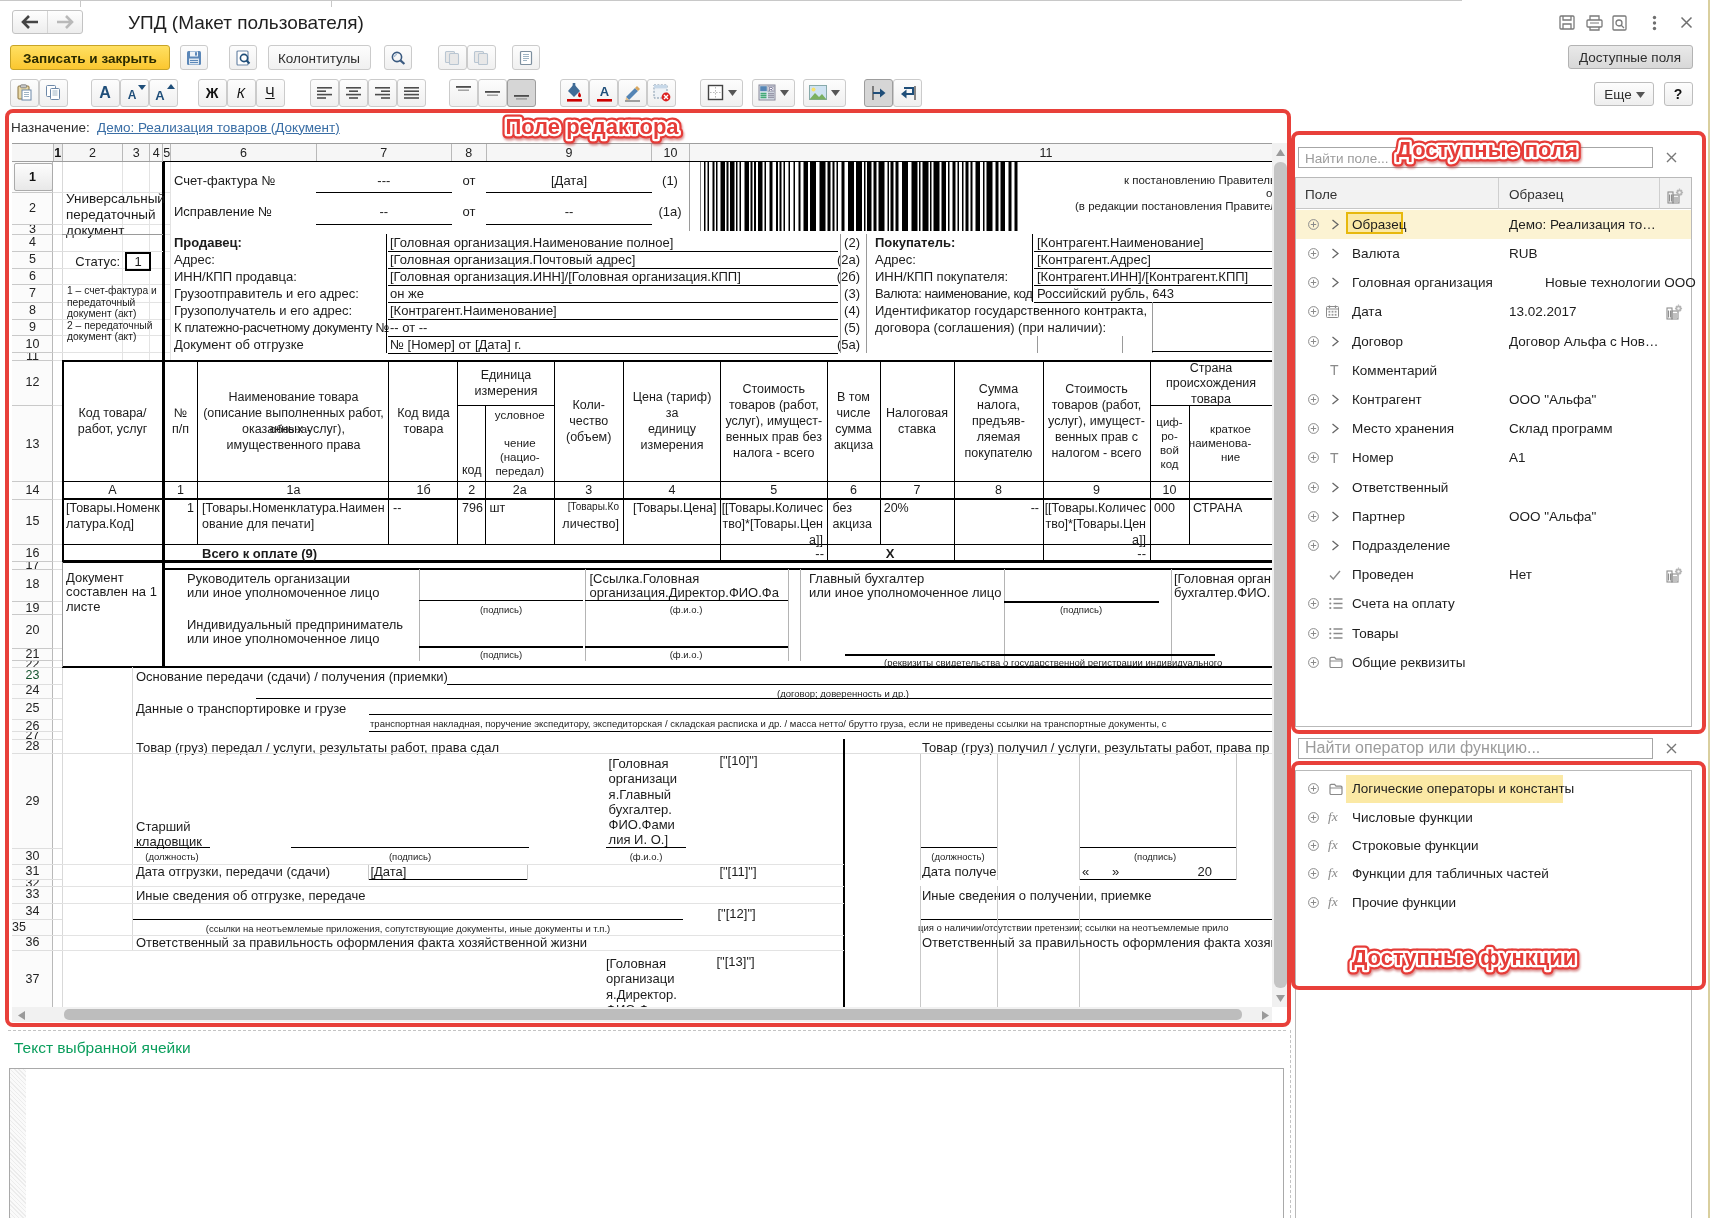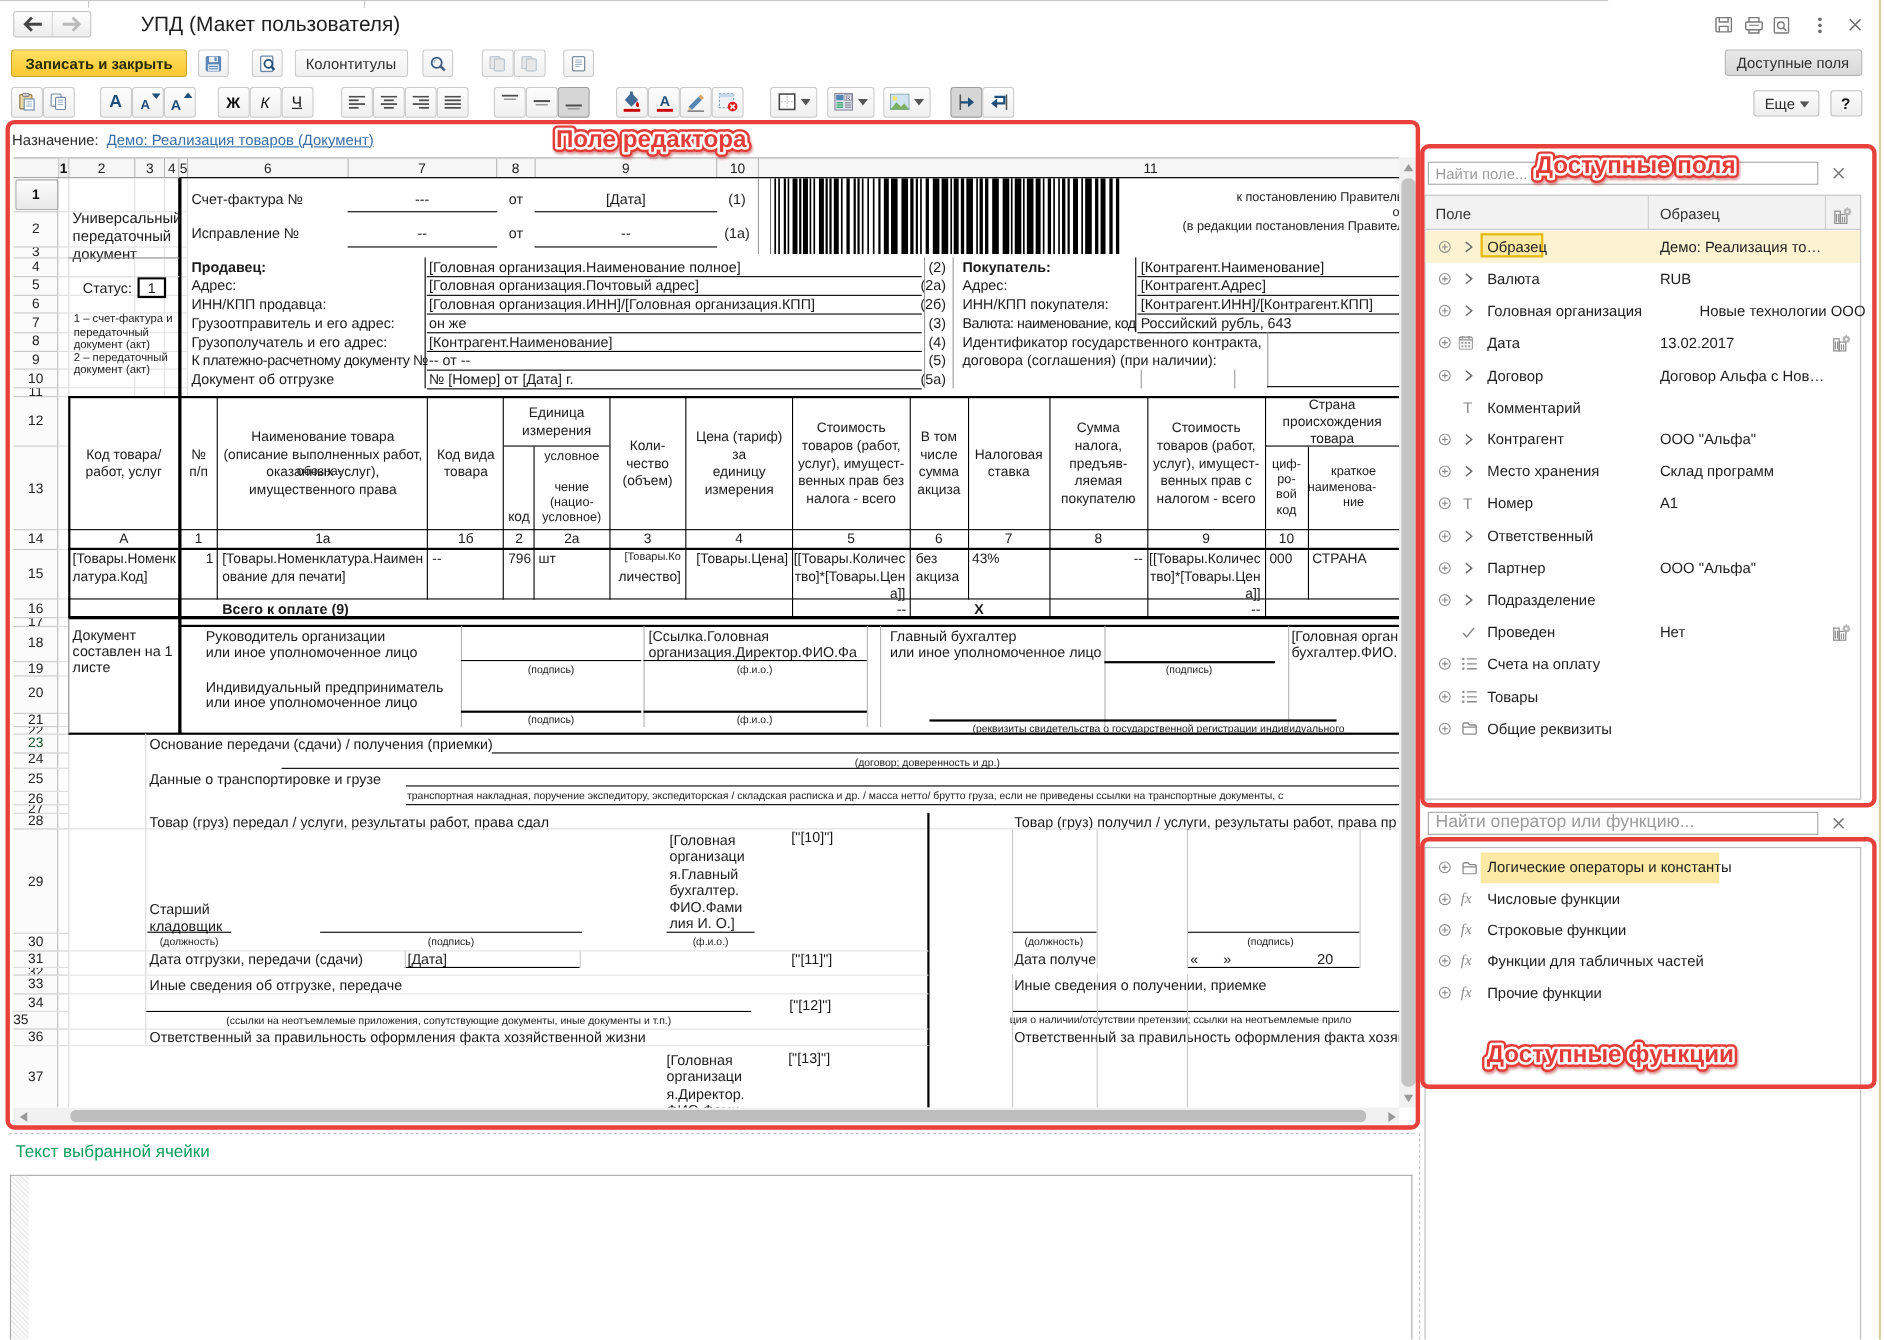--- a/index.html
+++ b/index.html
@@ -586,21 +586,21 @@
     <div class="t " style="font-size:12.5px;top:296.2px;left:31.5px;width:500px;text-align:center;">имущественного права</div>
     <div class="t " style="font-size:12.5px;top:264.2px;left:161.5px;width:500px;text-align:center;">Код вида</div>
     <div class="t " style="font-size:12.5px;top:280.2px;left:161.5px;width:500px;text-align:center;">товара</div>
     <div class="t " style="font-size:12.5px;top:226.2px;left:244px;width:500px;text-align:center;">Единица</div>
     <div class="t " style="font-size:12.5px;top:242.2px;left:244px;width:500px;text-align:center;">измерения</div>
     <div class="t " style="font-size:12.5px;top:320.9px;left:209.8px;width:500px;text-align:center;">код</div>
     <div class="t " style="font-size:11.5px;top:267.4px;left:257.8px;width:500px;text-align:center;">условное</div>
     <div class="t " style="font-size:11.5px;top:281.2px;left:257.8px;width:500px;text-align:left;">обозна-</div>
     <div class="t " style="font-size:11.5px;top:295px;left:257.8px;width:500px;text-align:center;">чение</div>
     <div class="t " style="font-size:11.5px;top:308.8px;left:257.8px;width:500px;text-align:center;">(нацио-</div>
-    <div class="t " style="font-size:11.5px;top:322.6px;left:257.8px;width:500px;text-align:center;">условное)</div>
+    <div class="t " style="font-size:11.5px;top:322.6px;left:257.8px;width:500px;text-align:center;">передал)</div>
     <div class="t " style="font-size:12.5px;top:256.2px;left:326.7px;width:500px;text-align:center;">Коли-</div>
     <div class="t " style="font-size:12.5px;top:272.2px;left:326.7px;width:500px;text-align:center;">чество</div>
     <div class="t " style="font-size:12.5px;top:288.2px;left:326.7px;width:500px;text-align:center;">(объем)</div>
     <div class="t " style="font-size:12.5px;top:248.2px;left:410px;width:500px;text-align:center;">Цена (тариф)</div>
     <div class="t " style="font-size:12.5px;top:264.2px;left:410px;width:500px;text-align:center;">за</div>
     <div class="t " style="font-size:12.5px;top:280.2px;left:410px;width:500px;text-align:center;">единицу</div>
     <div class="t " style="font-size:12.5px;top:296.2px;left:410px;width:500px;text-align:center;">измерения</div>
     <div class="t " style="font-size:12.5px;top:240.2px;left:511.8px;width:500px;text-align:center;">Стоимость</div>
     <div class="t " style="font-size:12.5px;top:256.2px;left:511.8px;width:500px;text-align:center;">товаров (работ,</div>
     <div class="t " style="font-size:12.5px;top:272.2px;left:511.8px;width:500px;text-align:center;">услуг), имущест-</div>
@@ -656,21 +656,21 @@
     <div class="t " style="font-size:12.5px;top:358.9px;left:450px;">796</div>
     <div class="t " style="font-size:12.5px;top:358.9px;left:477.5px;">шт</div>
     <div class="t " style="font-size:10px;top:358.9px;right:653px;">[Товары.Ко</div>
     <div class="t " style="font-size:12.5px;top:374.9px;right:653px;">личество]</div>
     <div class="t " style="font-size:12.5px;top:358.9px;right:555.5px;">[Товары.Цена]</div>
     <div class="t " style="font-size:12.5px;top:358.9px;right:449px;">[[Товары.Количес</div>
     <div class="t " style="font-size:12.5px;top:374.9px;right:449px;">тво]*[Товары.Цен</div>
     <div class="t " style="font-size:12.5px;top:390.9px;right:449px;">а]]</div>
     <div class="t " style="font-size:12.5px;top:358.9px;left:820.6px;">без</div>
     <div class="t " style="font-size:12.5px;top:374.9px;left:820.6px;">акциза</div>
-    <div class="t " style="font-size:12.5px;top:358.9px;left:871.7px;">43%</div>
+    <div class="t " style="font-size:12.5px;top:358.9px;left:871.7px;">20%</div>
     <div class="t " style="font-size:12.5px;top:358.9px;right:233px;">--</div>
     <div class="t " style="font-size:12.5px;top:358.9px;right:126px;">[[Товары.Количес</div>
     <div class="t " style="font-size:12.5px;top:374.9px;right:126px;">тво]*[Товары.Цен</div>
     <div class="t " style="font-size:12.5px;top:390.9px;right:126px;">а]]</div>
     <div class="t " style="font-size:12.5px;top:358.9px;left:1142px;">000</div>
     <div class="t " style="font-size:12.5px;top:358.9px;left:1181px;">СТРАНА</div>
     <div class="t " style="font-size:13px;top:403.8px;font-weight:700;left:190px;">Всего к оплате (9)</div>
     <div class="t " style="font-size:13px;top:403.8px;right:448px;">--</div>
     <div class="t " style="font-size:13px;top:403.8px;font-weight:700;left:628px;width:500px;text-align:center;">X</div>
     <div class="t " style="font-size:13px;top:403.8px;right:126px;">--</div>

